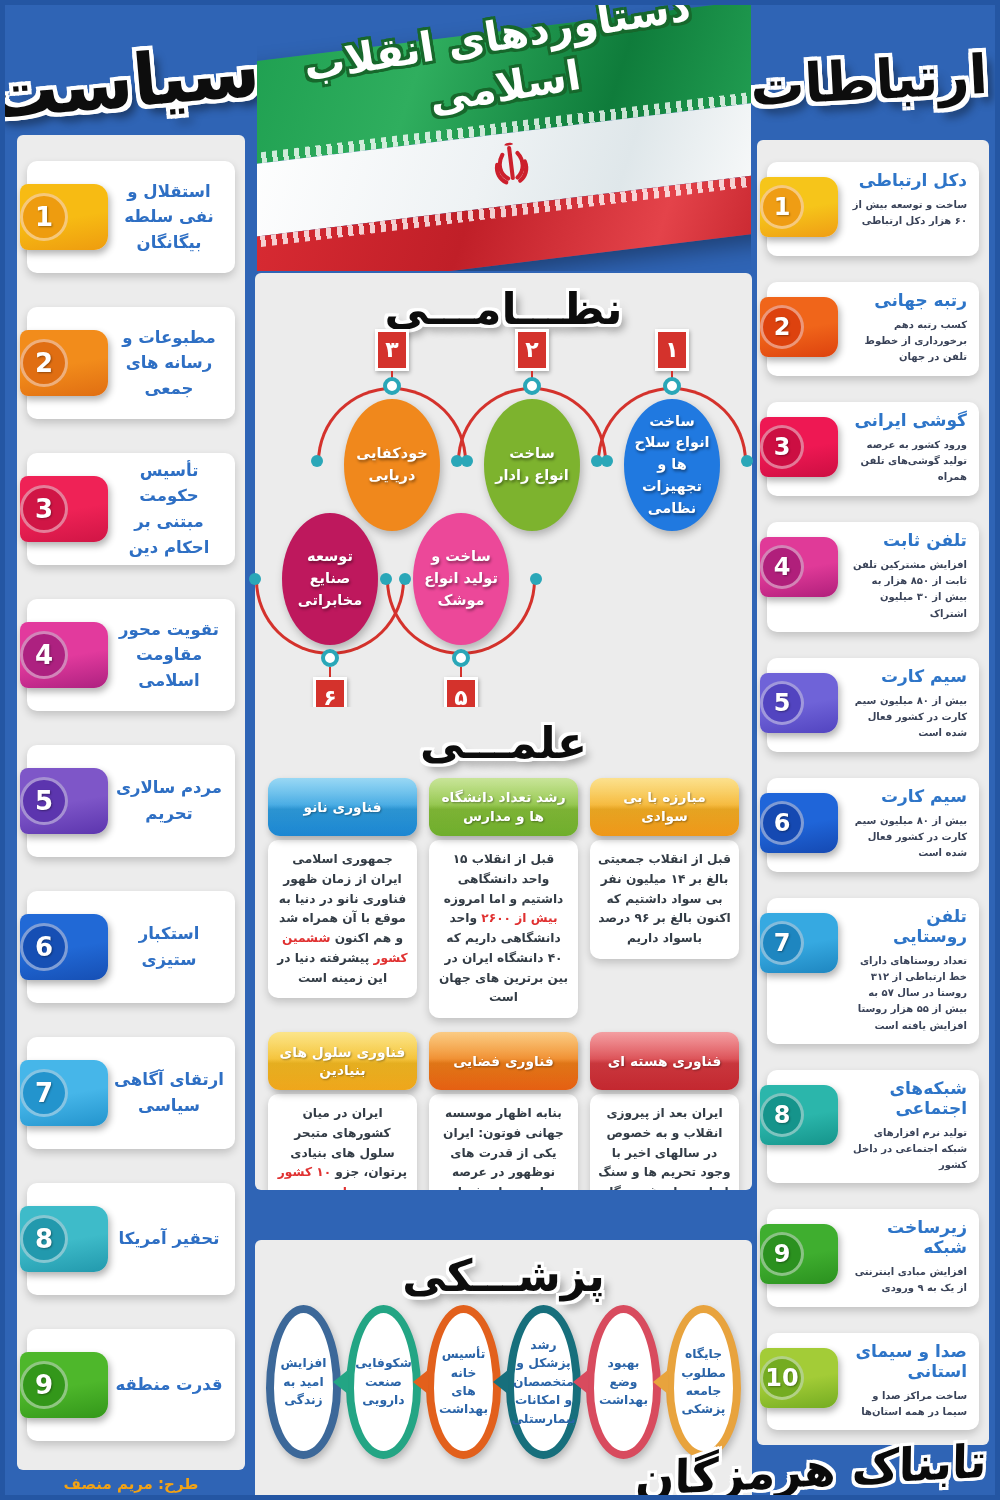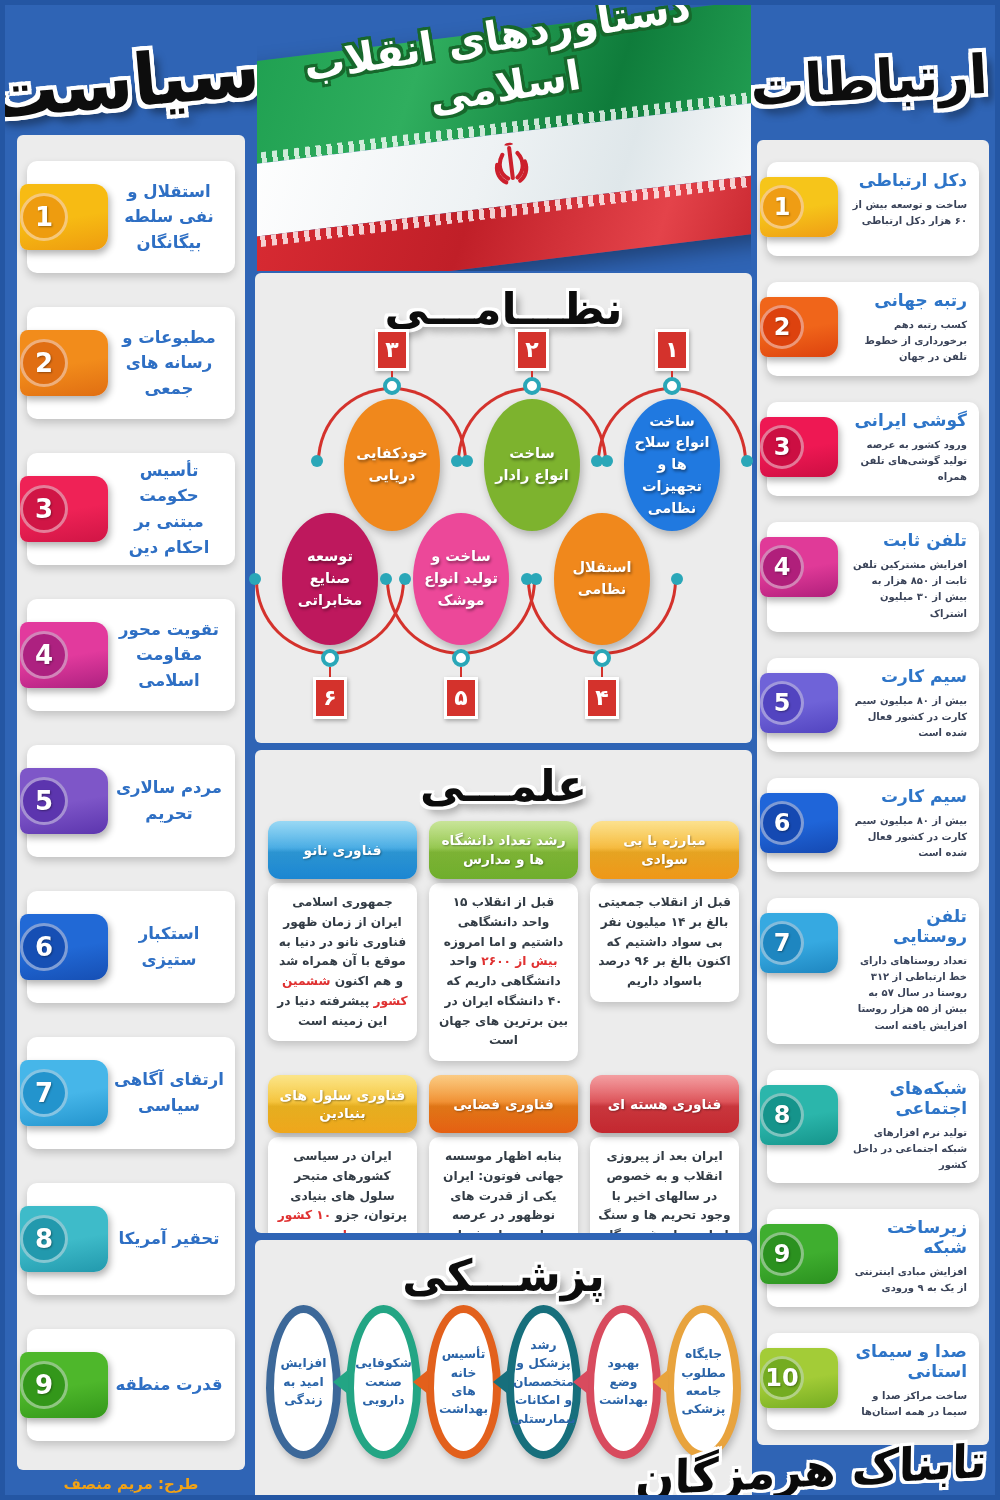--- a/index.html
+++ b/index.html
@@ -49,21 +49,21 @@
       -3px -3px 0 #17682c, 3px -3px 0 #17682c, -3px 3px 0 #17682c, 3px 3px 0 #17682c,
       0 -3px 0 #17682c, 0 3px 0 #17682c, -3px 0 0 #17682c, 3px 0 0 #17682c;
   }
 
   
   .panel { position:absolute; background:#ececec; border-radius:6px; }
   .left-panel  { left:12px;  top:130px; width:228px; height:1335px; padding:26px 10px 6px; display:flex; flex-direction:column; gap:34px; }
   .right-panel { left:752px; top:135px; width:232px; height:1305px; padding:22px 10px 6px; display:flex; flex-direction:column; gap:26px; }
   .mid-panel   { left:250px; width:497px; }
   .military-panel { top:268px; height:470px; }
-  .science-panel  { top:745px; height:483px; overflow:hidden; }
+  .science-panel  { top:702px; height:483px; overflow:hidden; }
   .medical-panel  { top:1235px; height:290px; }
 
   .section-title {
     text-align:center; font-weight:bold; color:#0d0d0d; direction:rtl;
     font-size:44px; margin-top:10px;
     text-shadow:
       -3px -3px 0 #fff, 3px -3px 0 #fff, -3px 3px 0 #fff, 3px 3px 0 #fff,
       0 -3px 0 #fff, 0 3px 0 #fff, -3px 0 0 #fff, 3px 0 0 #fff,
       5px 6px 8px rgba(0,0,0,.4);
   }
@@ -362,31 +362,20 @@
       <div class="badge">
           <span>۳</span>
         </div>
       <div class="vline"></div>
       <div class="ring"></div>
       <div class="arc"></div>
       <div class="dot dl"></div>
       <div class="dot dr"></div>
       <div class="ellipse" style="background-color: rgb(240, 136, 28);">خودکفایی دریایی</div>
     </div>
-    <div class="mil-cell mb m4">
-      <div class="ellipse" style="background-color: rgb(240, 136, 28);">استقلال نظامی</div>
-      <div class="arc"></div>
-      <div class="dot dl"></div>
-      <div class="dot dr"></div>
-      <div class="ring"></div>
-      <div class="vline"></div>
-      <div class="badge">
-          <span>۴</span>
-        </div>
-    </div>
     <div class="mil-cell mb m5">
       <div class="ellipse" style="background-color: #ec4899;">ساخت و تولید انواع موشک</div>
       <div class="arc"></div>
       <div class="dot dl"></div>
       <div class="dot dr"></div>
       <div class="ring"></div>
       <div class="vline"></div>
       <div class="badge">
           <span>۵</span>
         </div>
@@ -422,21 +411,21 @@
       <div class="sci-card">
         <div class="sci-head" style="--c1: #ea5055; --c2: #c3272f;">فناوری هسته ای</div>
         <div class="sci-body"><span>ایران بعد از پیروزی انقلاب و به خصوص در سالهای اخیر با وجود تحریم ها و سنگ اندازی های غرب، گام های بزرگی برداشته است</span><span class="hl"></span><span></span></div>
       </div>
       <div class="sci-card">
         <div class="sci-head" style="--c1: #f7a01f; --c2: #e55f12;">فناوری فضایی</div>
         <div class="sci-body"><span>بنابه اظهار موسسه جهانی فوتون: ایران یکی از قدرت های نوظهور در عرصه جهانی هوا و فضا و </span></div>
       </div>
       <div class="sci-card">
         <div class="sci-head" style="--c1: #f8cf2a; --c2: #efa61b;">فناوری سلول های بنیادین</div>
-        <div class="sci-body"><span>ایران در سیاسی کشورهای متبحر سلول های بنیادی پرتوان، جزو </span><span class="hl">۱۰ کشور برتر جهان</span><span> و رتبه نخست در منطقه قرار دارد</span></div>
+        <div class="sci-body"><span>ایران در میان کشورهای متبحر سلول های بنیادی پرتوان، جزو </span><span class="hl">۱۰ کشور برتر جهان</span><span> و رتبه نخست در منطقه قرار دارد</span></div>
       </div>
     </div>
   </div>
 
   <div class="panel mid-panel medical-panel">
     <div class="section-title">پزشـــکی</div>
     <div class="med-row">
       <div class="med-item" style="--c1: #e8a33d;">
         <div class="med-oval">جایگاه مطلوب جامعه پزشکی</div>
         <div class="med-arrow"></div>

